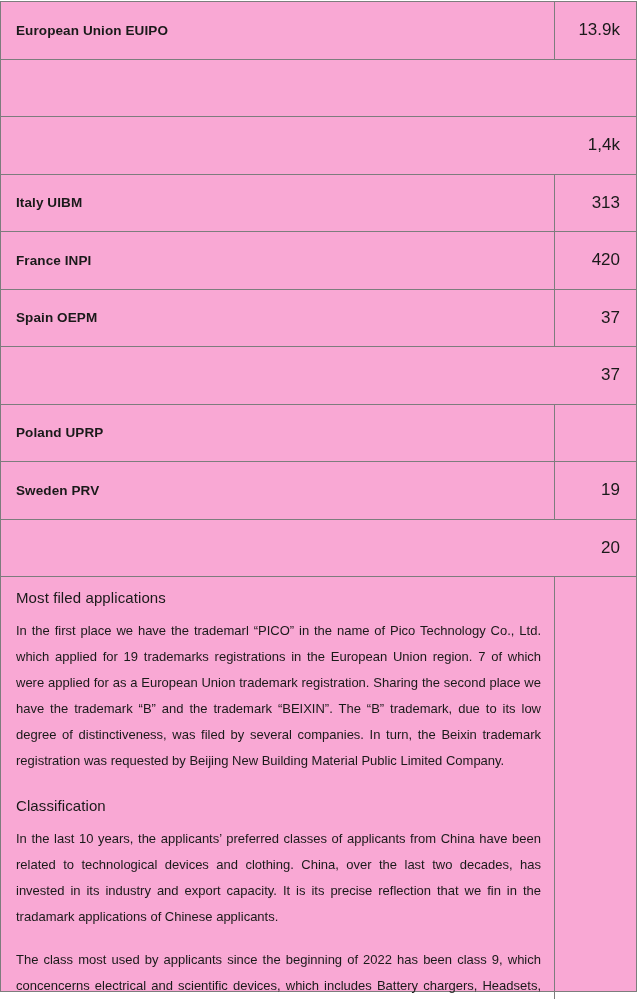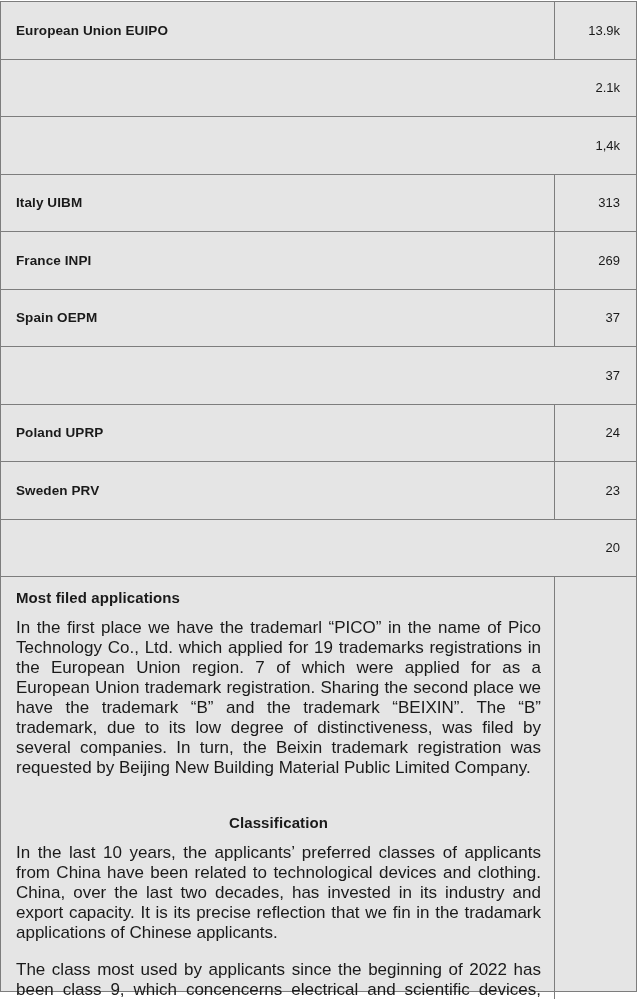--- a/index.html
+++ b/index.html
@@ -19,21 +19,21 @@
   .sheet {
     position: absolute;
     left: 0;
     top: 1px;
     width: 637px;
     height: 991px;
     border: 1px solid #7d7d7d;
     box-sizing: border-box;
     display: flex;
     flex-direction: column;
-    background: #e5e5e5;
+    background: #f9a8d4;
   }
   .t-row {
     display: flex;
     flex: 0 0 auto;
     height: 57.5px;
     box-sizing: border-box;
     border-bottom: 1px solid #7d7d7d;
   }
   .cell-label {
     width: 554px;
@@ -45,93 +45,90 @@
     font-size: 13.5px;
     font-weight: 700;
     letter-spacing: 0.1px;
   }
   .cell-value {
     flex: 1;
     display: flex;
     align-items: center;
     justify-content: flex-end;
     padding-right: 16px;
-    font-size: 13px;
+    font-size: 17px;
     font-weight: 400;
   }
   .text-row {
     flex: 1 1 auto;
     display: flex;
     box-sizing: border-box;
   }
   .text-cell {
     width: 554px;
     box-sizing: border-box;
     border-right: 1px solid #7d7d7d;
     padding: 12px 13px 0 15px;
   }
   .empty-cell {
     flex: 1;
   }
   .sec-heading {
     font-size: 15px;
-    font-weight: 700;
+    font-weight: 400;
     margin: 0 0 12px 0;
     letter-spacing: 0.1px;
   }
   .sec-heading.second {
-    margin-top: 36px;
-    text-align: center;
+    margin-top: 23px;
   }
   .para {
     margin: 0 0 17px 0;
-    font-size: 17px;
-    line-height: 20px;
+    font-size: 13px;
+    line-height: 26px;
     text-align: justify;
     color: #1a1a1a;
   }
 </style>
 </head>
 <body>
 
 <div class="page">
   <div class="sheet">
 
     <div class="t-row">
       <div class="cell-label">European Union EUIPO</div>
       <div class="cell-value">13.9k</div>
     </div>
     <div class="t-row">
-      <div class="cell-value">2.1k</div>
     </div>
     <div class="t-row">
       <div class="cell-value">1,4k</div>
     </div>
     <div class="t-row">
       <div class="cell-label">Italy UIBM</div>
       <div class="cell-value">313</div>
     </div>
     <div class="t-row">
       <div class="cell-label">France INPI</div>
-      <div class="cell-value">269</div>
+      <div class="cell-value">420</div>
     </div>
     <div class="t-row">
       <div class="cell-label">Spain OEPM</div>
       <div class="cell-value">37</div>
     </div>
     <div class="t-row">
       <div class="cell-value">37</div>
     </div>
     <div class="t-row">
       <div class="cell-label">Poland UPRP</div>
-      <div class="cell-value">24</div>
     </div>
     <div class="t-row">
       <div class="cell-label">Sweden PRV</div>
-      <div class="cell-value">23</div>
+      <div class="cell-value">19</div>
     </div>
     <div class="t-row">
       <div class="cell-value">20</div>
     </div>
 
     <div class="text-row">
       <div class="text-cell">
         <div class="sec-heading">Most filed applications</div>
         <p class="para">In the first place we have the trademarl “PICO” in the name of Pico Technology Co., Ltd. which applied for 19 trademarks registrations in the European Union region. 7 of which were applied for as a European Union trademark registration. Sharing the second place we have the trademark “B” and the trademark “BEIXIN”. The “B” trademark, due to its low degree of distinctiveness, was filed by several companies. In turn, the Beixin trademark registration was requested by Beijing New Building Material Public Limited Company.</p>
 

